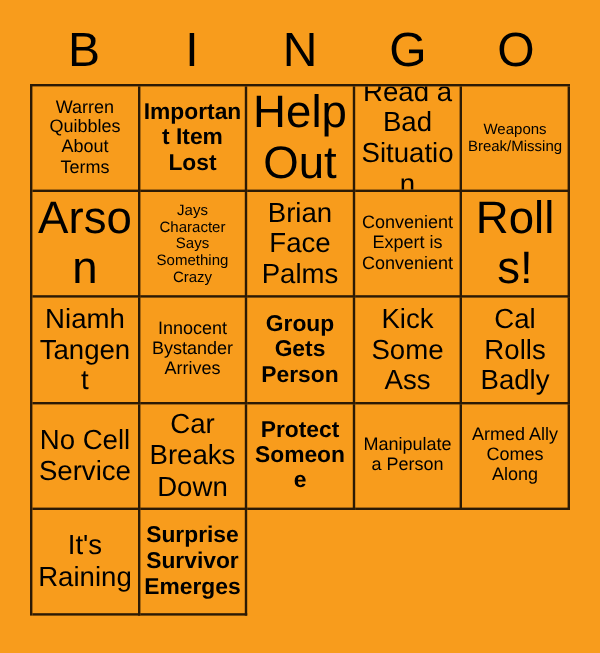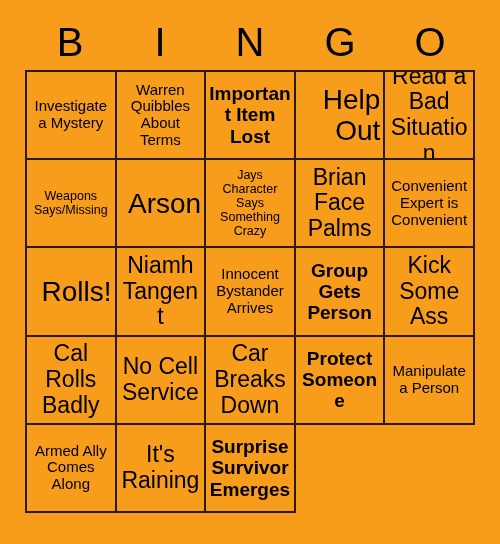--- a/index.html
+++ b/index.html
@@ -64,57 +64,54 @@
     color: #000000;
     line-height: 1.12;
     overflow: hidden;
     word-break: break-word;
   }
   .cell span {
     display: block;
     width: 100%;
   }
   
-  .fs-xl { font-size: 28px; text-align: right; }
+  .fs-xl { font-size: 38px; }
   .fs-lg { font-size: 23px; }
   .fs-md { font-size: 19px; font-weight: bold; }
   .fs-sm { font-size: 15px; }
   .fs-xs { font-size: 12.5px; }
 </style>
 </head>
 <body>
 
 <div id="card">
 
   <div id="header-row">
       <div class="header-letter">B</div>
       <div class="header-letter">I</div>
       <div class="header-letter">N</div>
       <div class="header-letter">G</div>
       <div class="header-letter">O</div>
     </div>
 
   <div id="grid">
       <div class="cell">
-        <span class="fs-sm">Investigate a Mystery</span>
-      </div>
-      <div class="cell">
         <span class="fs-sm">Warren Quibbles About Terms</span>
       </div>
       <div class="cell">
         <span class="fs-md">Important Item Lost</span>
       </div>
       <div class="cell">
         <span class="fs-xl">Help Out</span>
       </div>
       <div class="cell">
         <span class="fs-lg">Read a Bad Situation</span>
       </div>
       <div class="cell">
-        <span class="fs-xs">Weapons Says/Missing</span>
+        <span class="fs-xs">Weapons Break/Missing</span>
       </div>
       <div class="cell">
         <span class="fs-xl">Arson</span>
       </div>
       <div class="cell">
         <span class="fs-xs">Jays Character Says Something Crazy</span>
       </div>
       <div class="cell">
         <span class="fs-lg">Brian Face Palms</span>
       </div>

